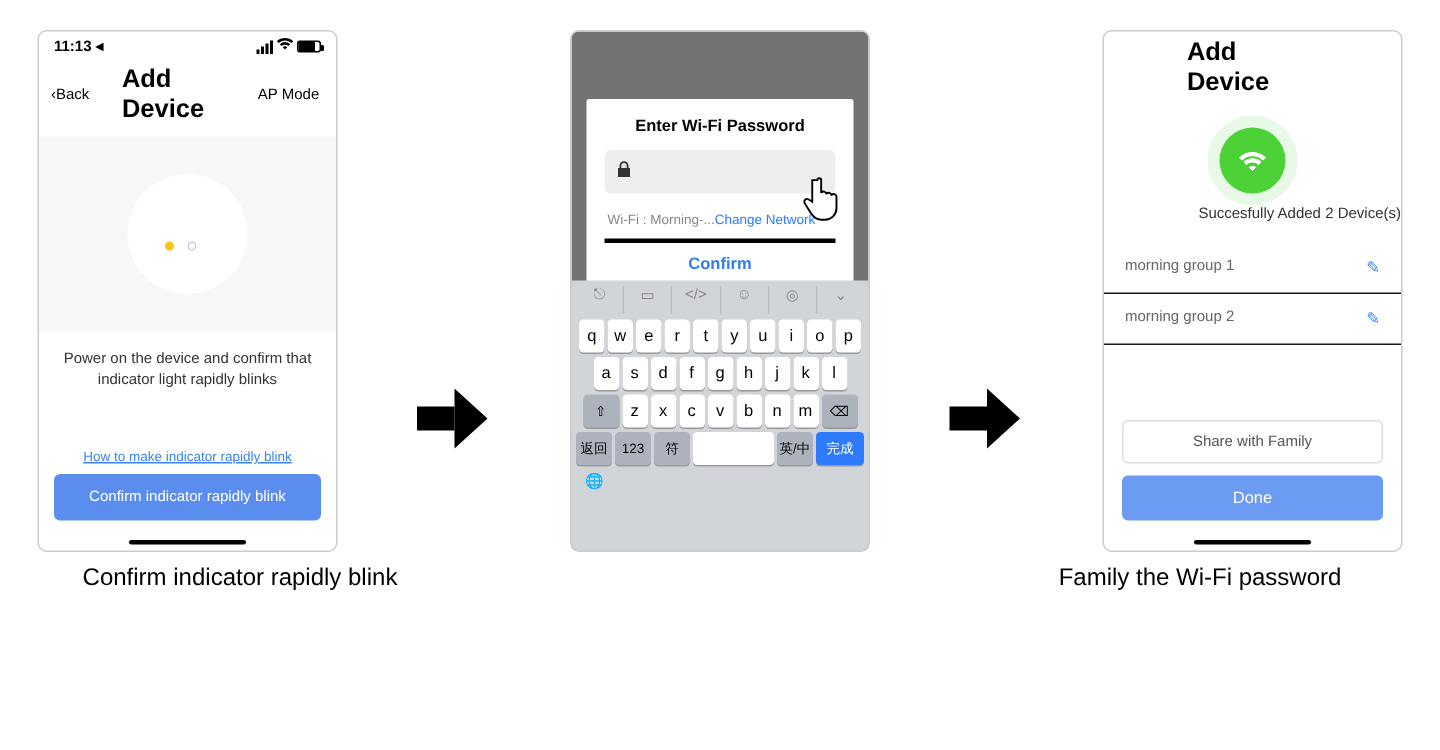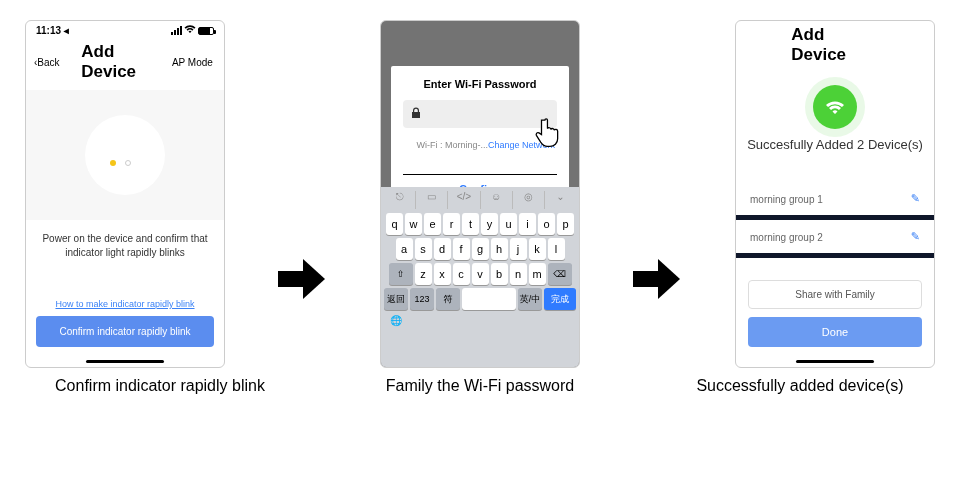--- a/index.html
+++ b/index.html
@@ -114,24 +114,24 @@
   .modal-title { font-weight: 600; font-size: 11px; text-align: center; margin-bottom: 10px;}
   .pw-field {
     background: #eee;
     border-radius: 4px;
     padding: 7px 8px;
     display: flex;
     align-items: center;
     margin-bottom: 8px;
   }
   .wifi-row {
-    display: flex; justify-content: flex-end;
+    display: flex; justify-content: flex-start;
     font-size: 9px; color: #888;
-    padding: 4px 2px 24px 2px;
-    border-bottom: 1px solid #000000;
+    padding: 4px 2px 8px 2px;
+    border-bottom: 3px solid #000000;
   }
   .change { color: #2f7bff; }
   .confirm-btn {
     text-align: center;
     color: #2f7bff;
     font-size: 11px;
     font-weight: 600;
     padding: 8px 0 2px 0;
   }
   .note {
@@ -179,30 +179,30 @@
   
   .success-icon {
     width: 44px; height: 44px;
     border-radius: 50%;
     background: #4cd137;
     margin: 12px auto 8px auto;
     display: flex; align-items: center; justify-content: center;
     box-shadow: 0 0 0 8px rgba(76,209,55,0.12);
   }
   .succ-text {
-    text-align: center;
-    font-size: 13px;
+    text-align: right;
+    font-size: 10px;
     color: #333;
-    margin-bottom: 30px;
+    margin-bottom: 14px;
   }
   .dev-row {
     display: flex; justify-content: space-between;
-    align-items: flex-end;
+    align-items: flex-start;
     padding: 10px 14px;
-    border-bottom: 5px solid #0f172a;
+    border-bottom: 1px solid #0f172a;
     font-size: 10px;
     color: #666;
   }
   .pencil { color: #3b82f6; font-size: 11px; }
   .share-btn {
     position: absolute;
     bottom: 58px;
     left: 12px; right: 12px;
     border: 1px solid #ddd;
     text-align: center;
@@ -438,14 +438,13 @@
     <div class="share-btn">Share with Family</div>
     <div class="done-btn">Done</div>
     <div class="home-ind"></div>
   </div>
 
 </div>
 
 <div class="captions">
   <div class="cap">Confirm indicator rapidly blink</div>
   <div class="cap">Family the Wi-Fi password</div>
-  <div class="cap">Successfully added device(s)</div>
 </div>
 
 </body></html>

